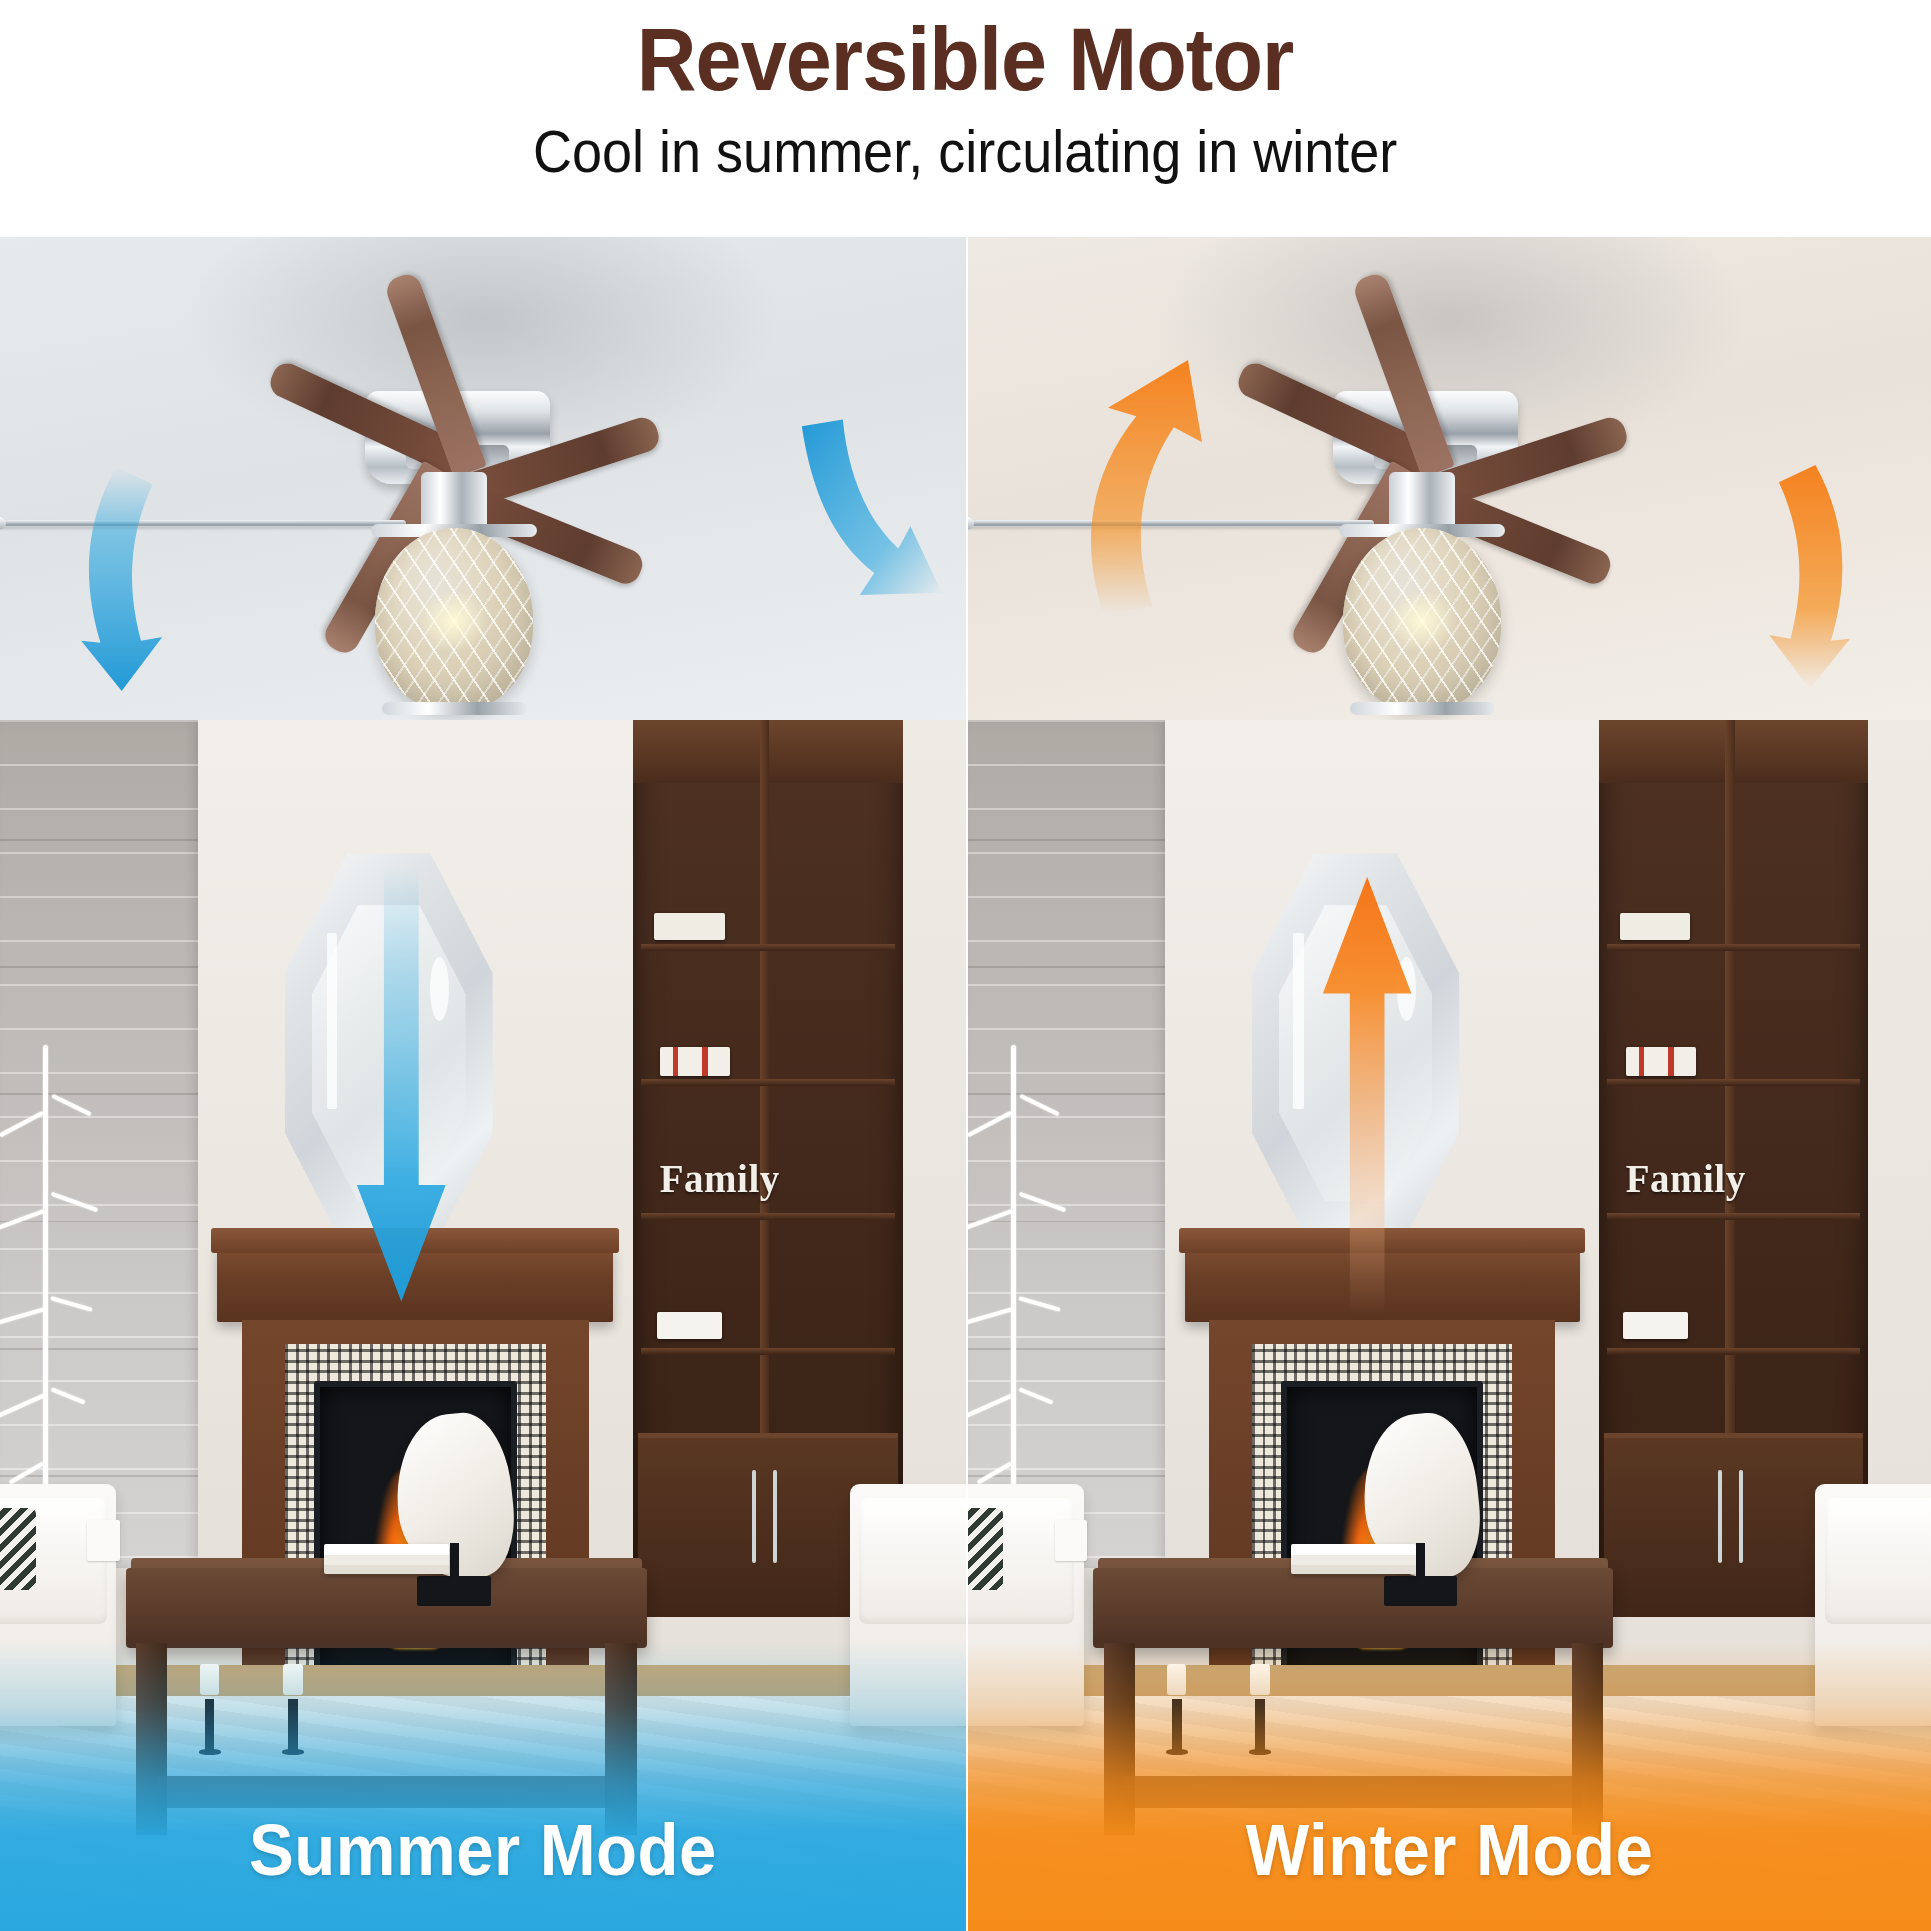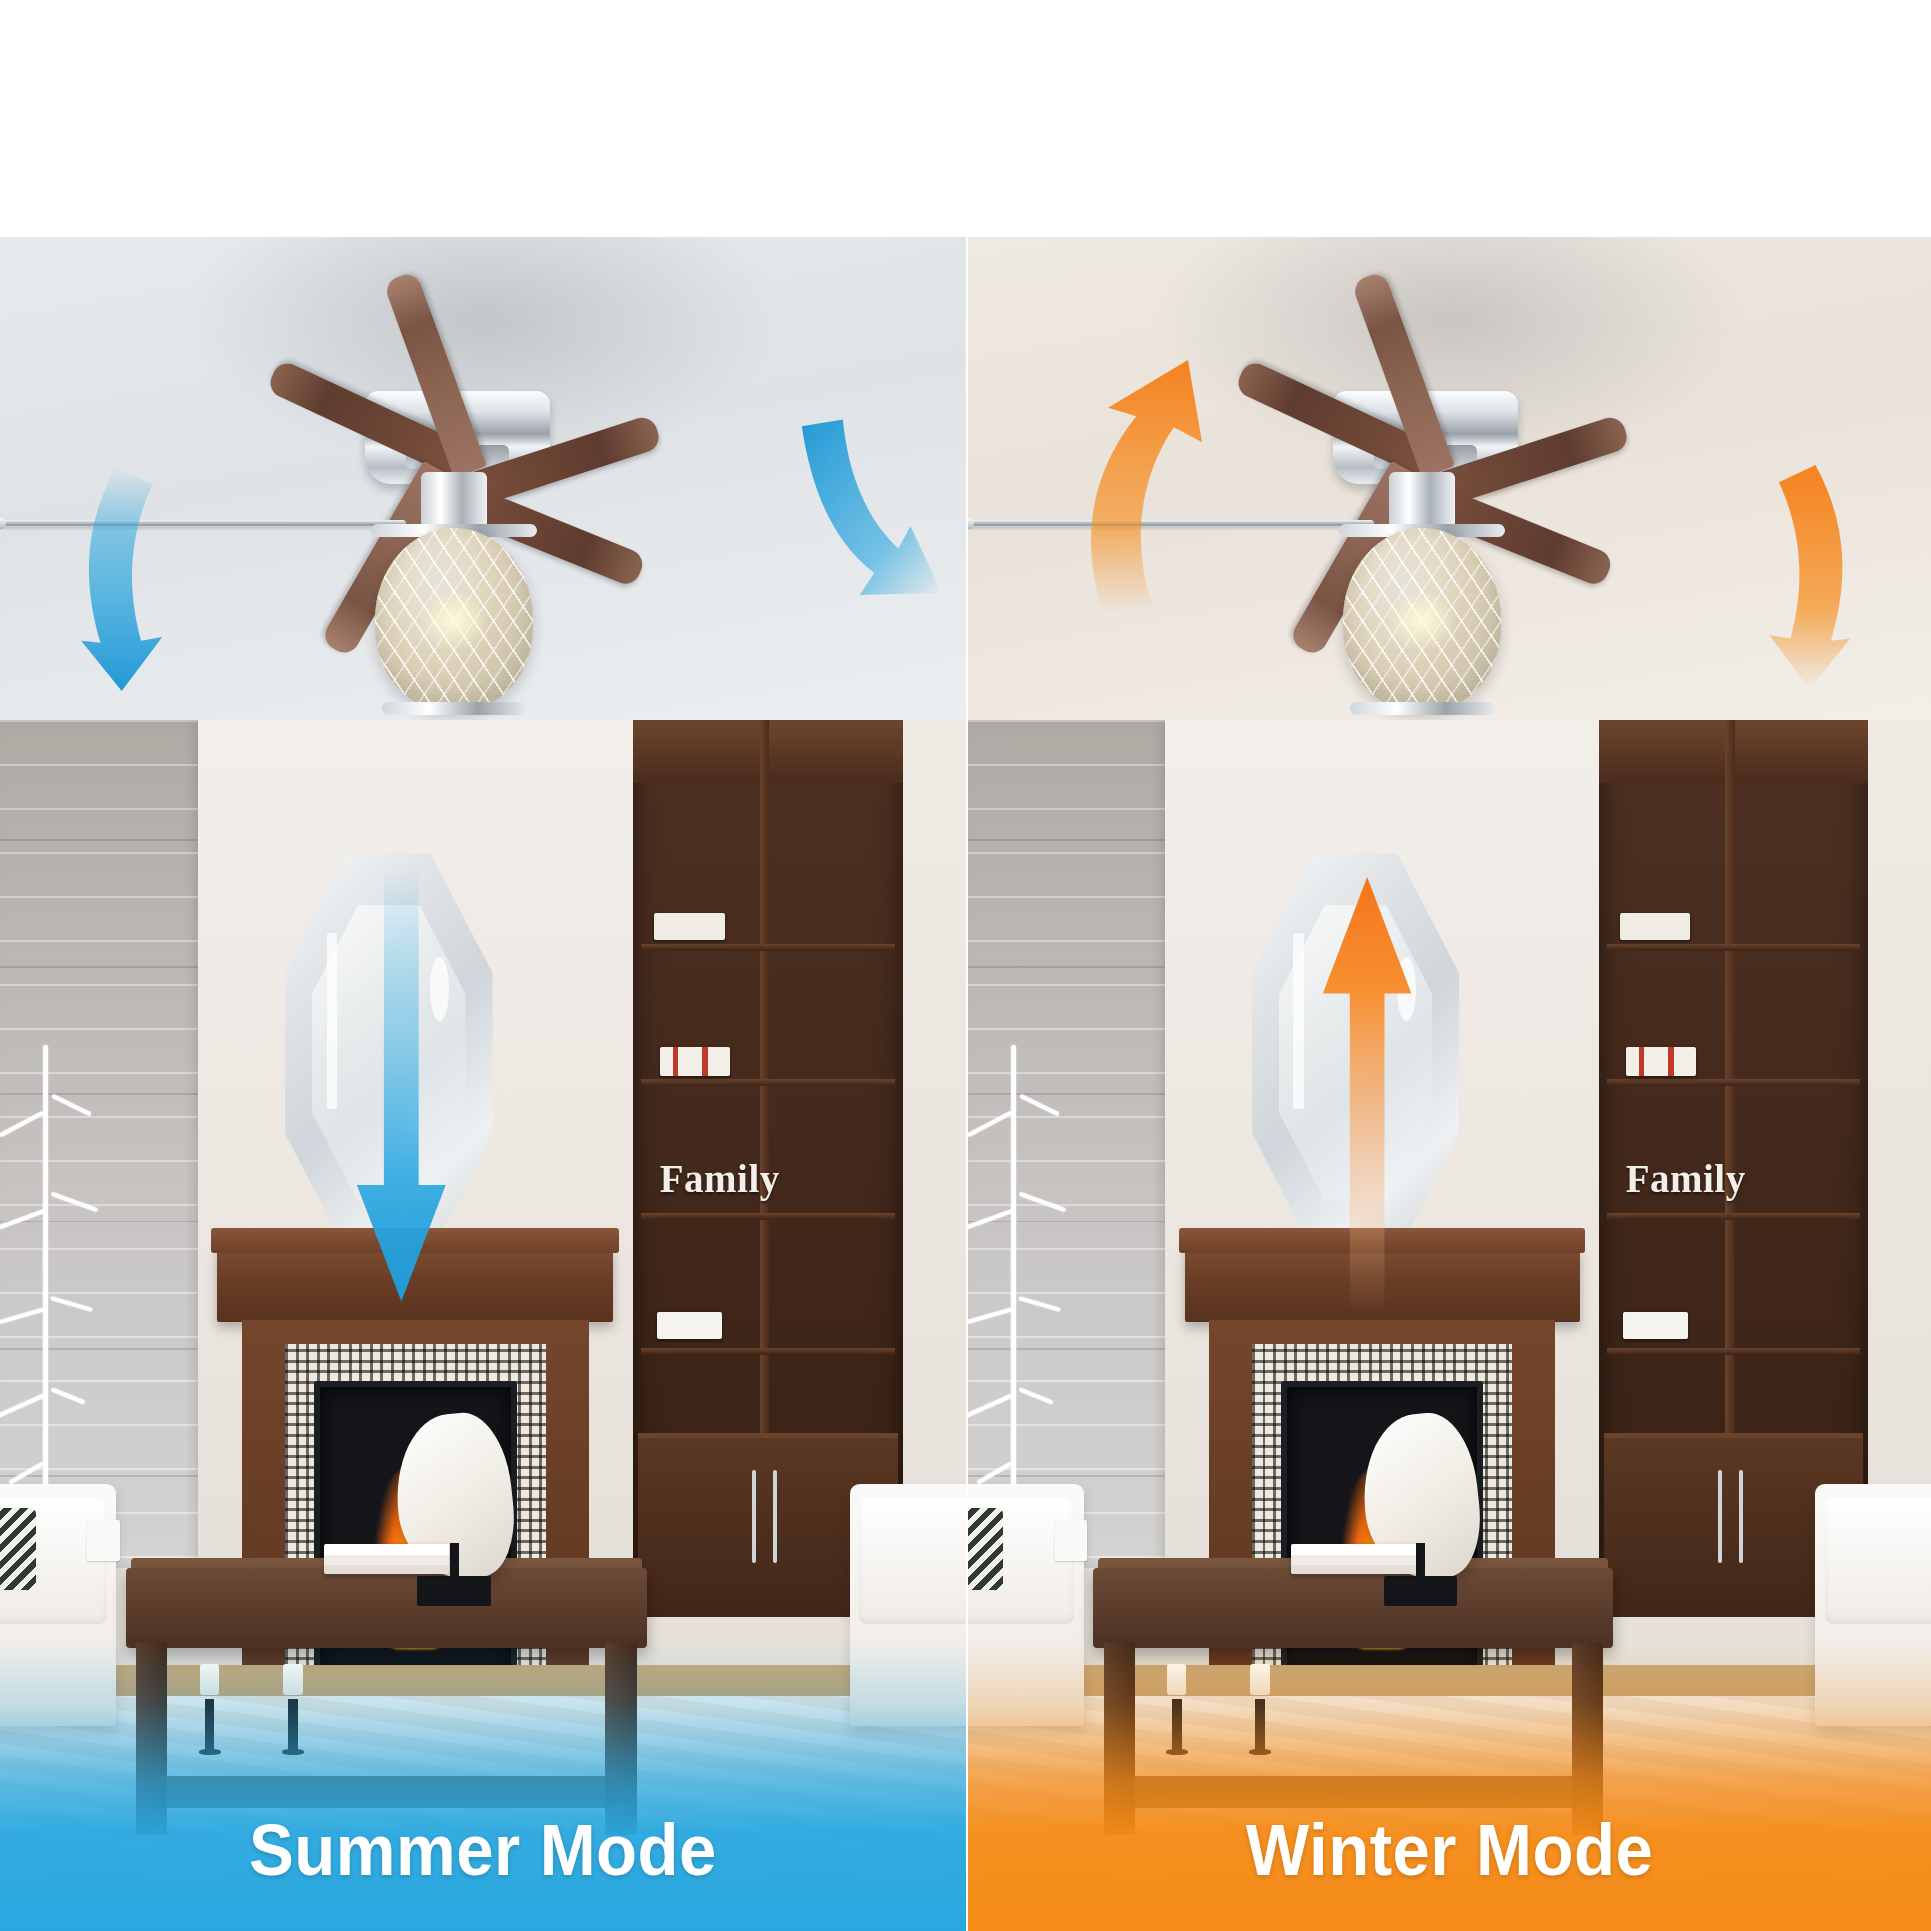--- a/index.html
+++ b/index.html
@@ -182,20 +182,24 @@
   .band.warm{background:linear-gradient(180deg,rgba(245,140,25,0) 0%,rgba(245,140,25,.22) 22%,rgba(245,140,25,.74) 48%,rgba(246,140,24,.96) 66%,#f58c19 100%);}
   .modelabel{position:absolute;left:0;bottom:41px;width:100%;text-align:center;
      font-size:73px;font-weight:bold;color:#ffffff;letter-spacing:0.5px;
      transform:scaleX(.92);transform-origin:center;text-shadow:0 1.9px 5.8px rgba(0,0,0,.18);}
 </style>
 </head>
 <body>
 
 <div class="page">
 
+  <div class="header">
+    <div class="title">Reversible Motor</div>
+    <div class="subtitle">Cool in summer, circulating in winter</div>
+  </div>
 
   <div class="panels">
 
     <div class="panel left">
 
       <div class="ceiling cool">
         <div class="ceil-shadow"></div>
 
         <div class="fan cool">
           <div class="mount"></div>

